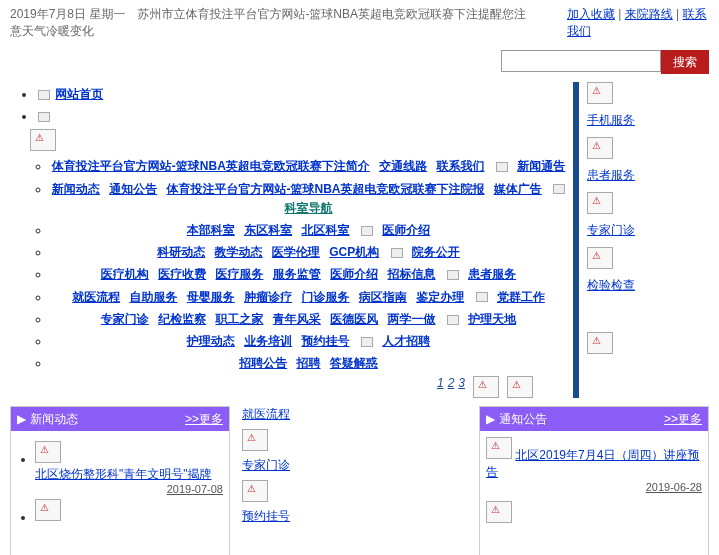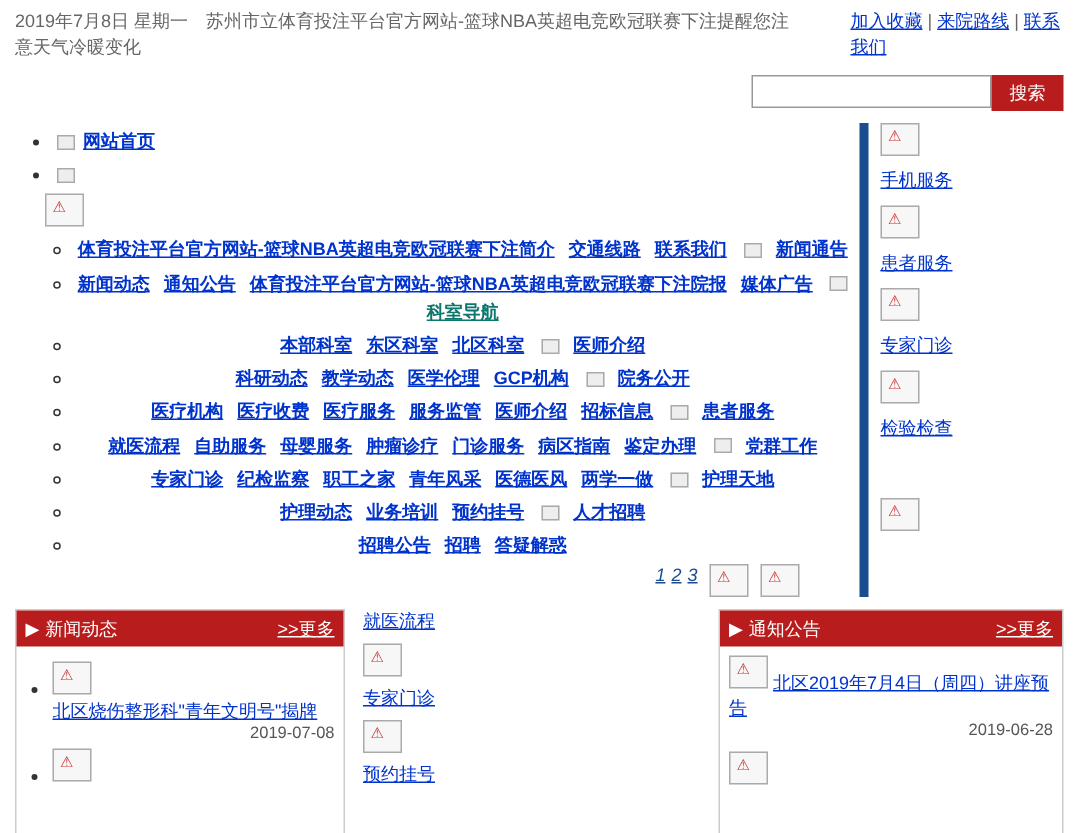--- a/index.html
+++ b/index.html
@@ -22,27 +22,27 @@
   .side-right a { display: inline-block; margin: 2px 0; }
   .big-broken { display: inline-block; width: 26px; height: 22px; border: 1px solid #aaa; background: #f7f7f7; position: relative; }
   .big-broken::after { content:"⚠"; position:absolute; left:4px; top:2px; font-size:10px; color:#c33; }
   .pagers { display:inline-flex; gap:4px; color:#1a4d8f; font-style:italic; }
   .pagers a { color:#1a4d8f; text-decoration:underline; }
   .lower { display:flex; gap:12px; padding: 8px 10px; }
   .panel { border:1px solid #ccc; min-height:170px; }
   .panel-left { width:220px; }
   .panel-mid { width:80px; }
   .panel-right { width:230px; margin-left:auto; }
-  .panel-hdr { background:#b91c1c; color:#fff; display:flex; justify-content:space-between; align-items:center; height:24px; padding:0 6px; font-size:12px; }
+  .panel-hdr { background:#8b5cf6; color:#fff; display:flex; justify-content:space-between; align-items:center; height:24px; padding:0 6px; font-size:12px; }
   .panel-hdr .tri { margin-right:4px; }
   .more { color:#1a4d8f; font-size:12px; }
   .panel-body { padding:6px; }
   .panel-body ul { list-style:disc; padding-left:18px; }
   .panel-body li { margin:4px 0; }
-  .date-r { color:#555; text-align:right; font-size:11px; }
+  .date-r { color:#555; text-align:right; font-size:11px;text-decoration:underline; }
   .link-block { margin-bottom:8px; }
   .vbar { width:6px; background:#1a4d8f; min-height:70px; display:inline-block; vertical-align:top; }
   .thin-col { display:flex; flex-direction:column; gap:6px; }
   .thin-col a { color:#0033cc; }
 </style>
 </head>
 <body>
 
 <div class="top-bar">
   <span>2019年7月8日 星期一　苏州市立体育投注平台官方网站-篮球NBA英超电竞欧冠联赛下注提醒您注意天气冷暖变化</span>

